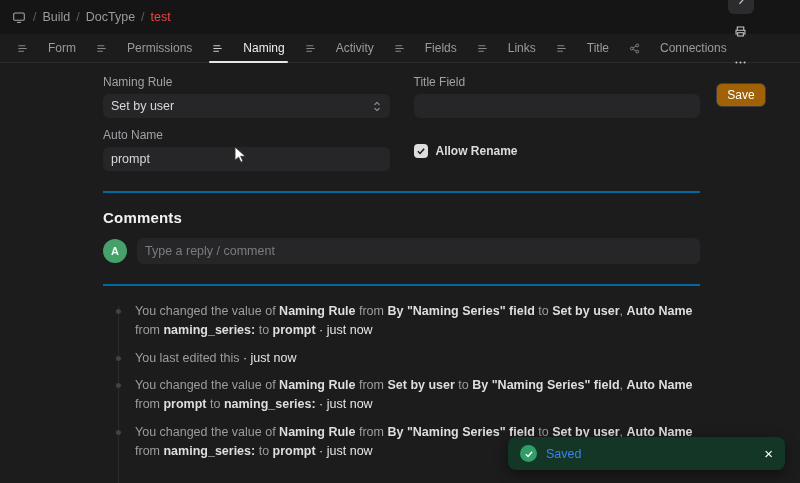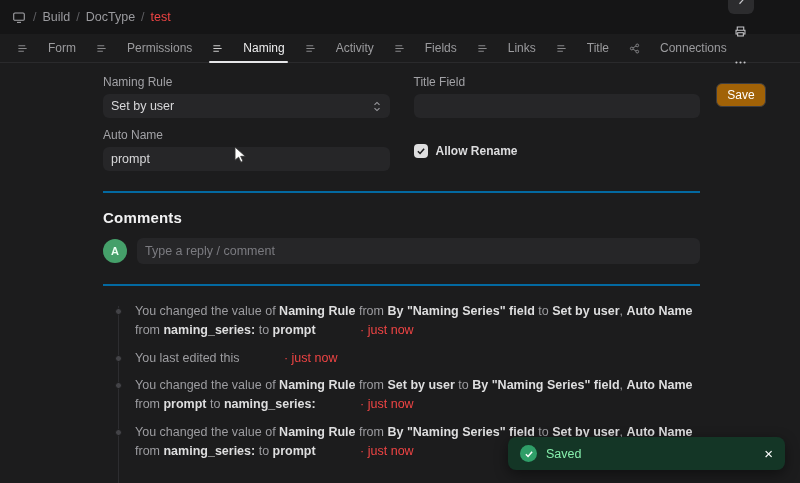--- a/index.html
+++ b/index.html
@@ -82,33 +82,33 @@
     content: ""; position: absolute; left: 15px; top: 4px; bottom: -60px;
     width: 1px; background: #2d2d30;
   }
   .tl-item { position: relative; padding-left: 32px; margin-bottom: 9px;
     font-size: 12.5px; line-height: 1.5; color: #9d9da1; max-width: 600px; }
   .tl-item b { color: #dededf; font-weight: 600; }
   .tl-dot {
     position: absolute; left: 12px; top: 6px; width: 7px; height: 7px;
     border-radius: 50%; background: #434347; border: 1px solid #1c1c1d;
   }
-  .tl-time { color: #ef4444; margin-left: 41px; }
+  .tl-time { color: #e5e5e5; }
   
   .toast {
     position: absolute; right: 15px; bottom: 13px; width: 277px; height: 33px;
     background: #143626; border-radius: 8px;
     display: flex; align-items: center; gap: 9px; padding: 0 12px;
     box-shadow: 0 4px 14px rgba(0,0,0,.45);
   }
   .toast-check {
     width: 17px; height: 17px; border-radius: 50%; background: #2f9e68;
     display: flex; align-items: center; justify-content: center; flex: none;
   }
-  .toast-label { font-size: 12.5px; color: #86efac; }
+  .toast-label { font-size: 12.5px; color: #3b82f6; }
   .toast-close {
     margin-left: auto; background: none; border: none; color: #ffffff;
     font-size: 15px; line-height: 1; cursor: pointer; font-family: inherit;
   }
   
   .cursor { position: absolute; left: 234px; top: 146px; pointer-events: none; z-index: 20; }
 </style>
 </head>
 <body>
 

